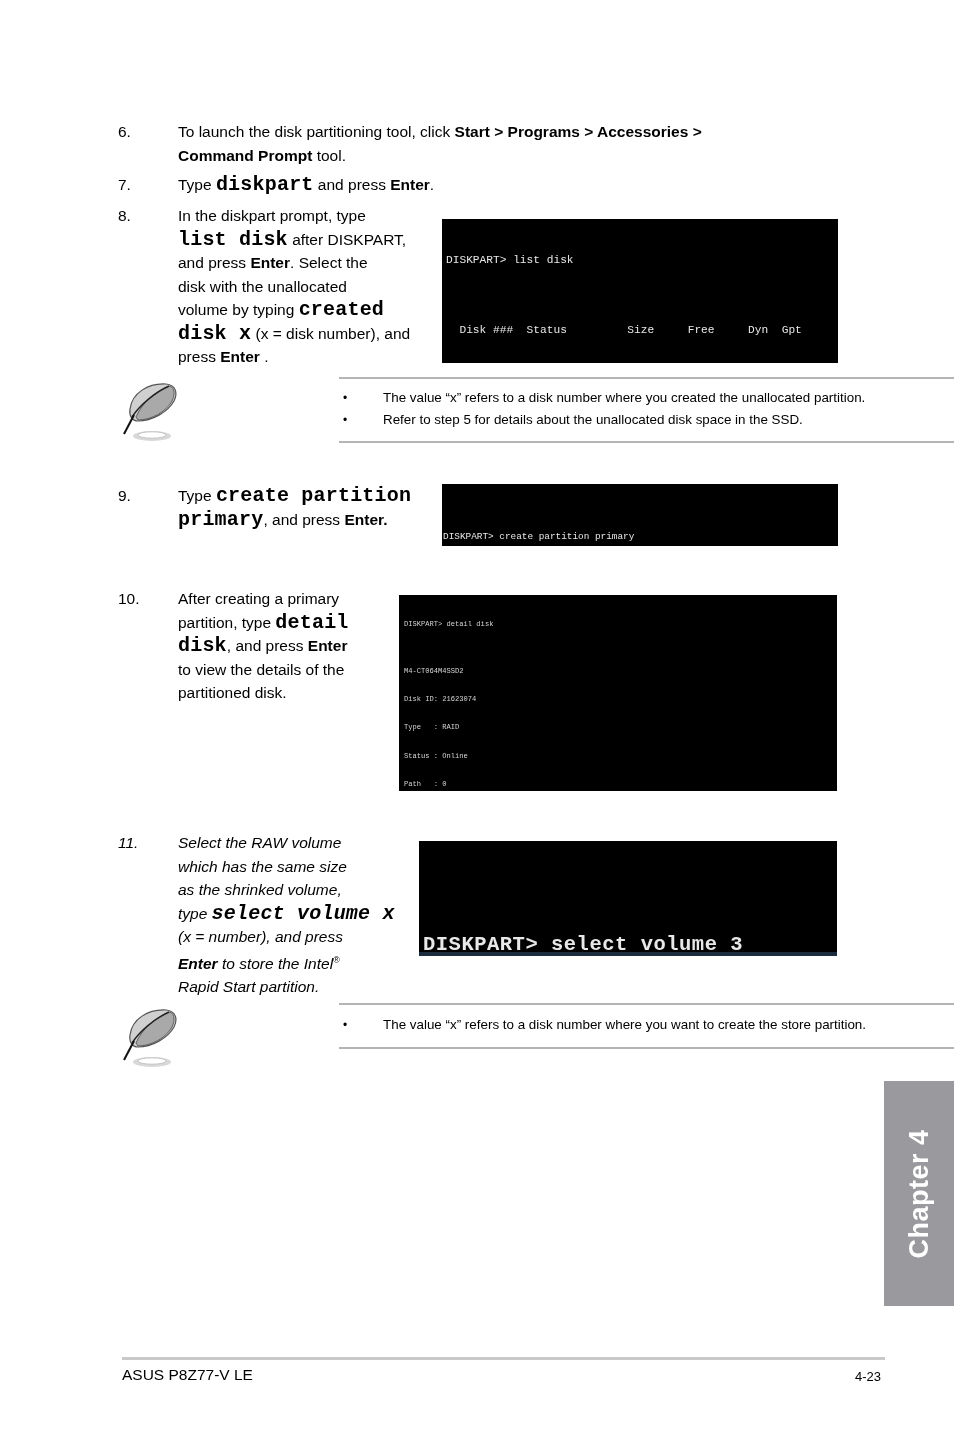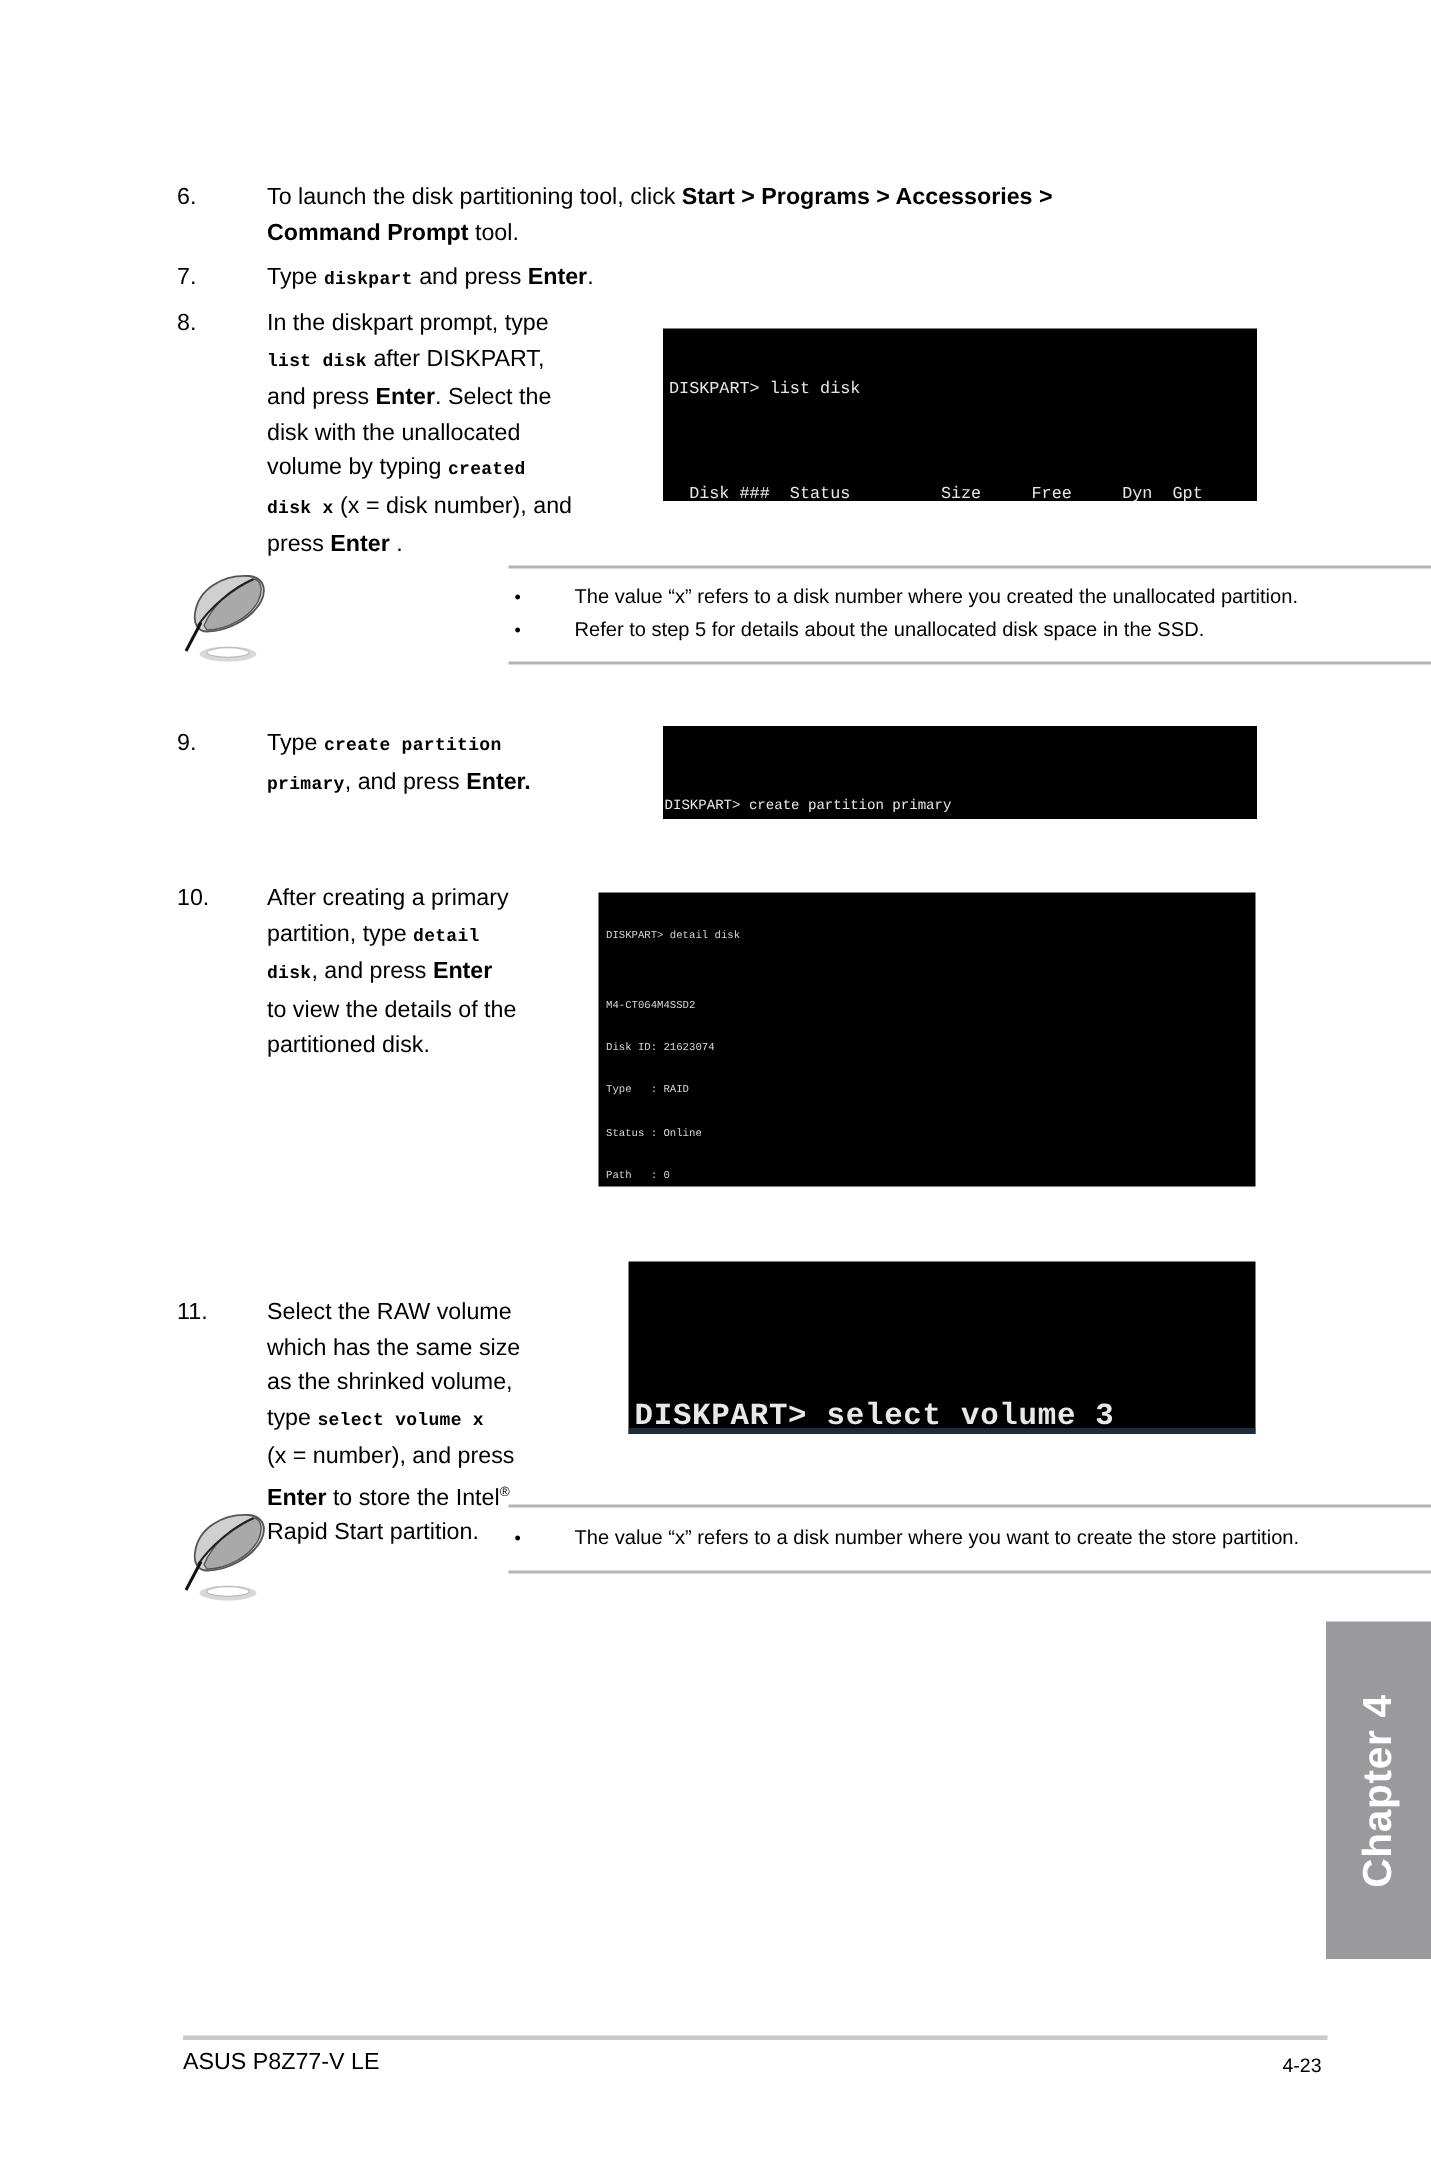--- a/index.html
+++ b/index.html
@@ -9,28 +9,28 @@
     color:#000;position:relative;overflow:hidden;
     -webkit-font-smoothing:antialiased;
   }
   .page{position:absolute;inset:0;}
 
   
   .step{position:absolute;display:flex;}
   .step-num{width:60px;flex:0 0 60px;font-size:15.5px;line-height:23.5px;}
   .step-body{font-size:15.5px;line-height:23.5px;}
   b{font-weight:bold;}
-  .mono{font-family:"Liberation Mono", monospace;font-weight:bold;font-size:12px;letter-spacing:.2px;}
+  .mono{font-family:"Liberation Mono", monospace;font-weight:bold;font-size:20px;letter-spacing:.2px;}
 
   
   .term{position:absolute;background:#000;color:#e8e8e8;overflow:hidden;
         font-family:"Liberation Mono", monospace;white-space:pre;}
   .term .ln{white-space:pre;}
 
-  #term-listdisk{left:442px;top:219px;width:396px;height:115px;font-size:11.2px;line-height:14px;padding:6px 0 0 2px;box-sizing:border-box;}
+  #term-listdisk{left:442px;top:219px;width:396px;height:144px;font-size:11.2px;line-height:14px;padding:6px 0 0 2px;box-sizing:border-box;}
   #term-listdisk .ln{padding-left:2px;}
 
   #term-createpart{left:442px;top:484px;width:396px;height:62px;font-size:9.4px;line-height:19.5px;padding:4px 0 0 1px;box-sizing:border-box;}
 
   #term-detail{left:399px;top:595px;width:438px;height:196px;font-size:7.1px;line-height:9.4px;padding:6px 0 0 5px;box-sizing:border-box;color:#d6d6d6;}
 
   #term-selvol{left:419px;top:841px;width:418px;height:115px;font-size:20.5px;line-height:39px;padding:6px 0 16px 4px;box-sizing:border-box;font-weight:bold;letter-spacing:.5px;}
   #term-selvol .botbar{position:absolute;left:0;right:0;bottom:0;height:4px;background:#1b2c3d;}
 
   
@@ -169,21 +169,21 @@
     
     
     
     
     
     
     
     
   </div>
 
-  <div class="step" style="left:118px; top:863px; width:300px;">
+  <div class="step" style="left:118px; top:831px; width:300px;font-style:italic;">
     <div class="step-num">11.</div>
     <div class="step-body">
       <span>Select the RAW volume</span><br>
       <span>which has the same size</span><br>
       <span>as the shrinked volume,</span><br>
       <span>type </span><span class="mono">select volume x</span><br>
       <span>(x = number), and press</span><br>
       <b>Enter</b><span> to store the Intel</span><sup style="font-size:9px;">®</sup><br>
       <span>Rapid Start partition.</span>
     </div>

